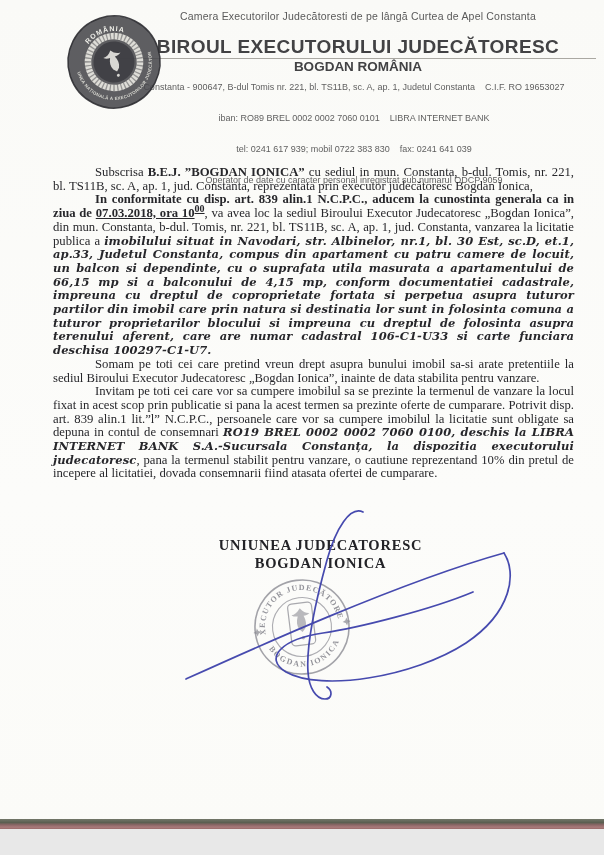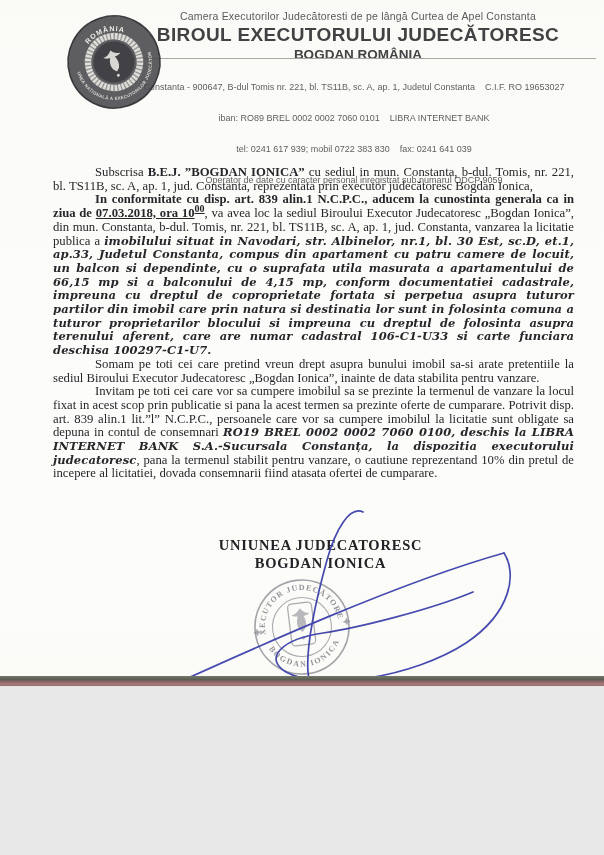--- a/index.html
+++ b/index.html
@@ -1,27 +1,27 @@
 <!DOCTYPE html>
 <html><head>
 <meta charset="utf-8">
 <style>
   html,body{margin:0;padding:0;background:#e8e8e8;}
   .page{
-    position:relative;width:604px;height:686px;margin:0 auto;
+    position:relative;width:604px;height:829px;margin:0 auto;
     background:linear-gradient(180deg,#fafaf7 0%,#fcfcfa 60%,#fbfbf8 100%);
     overflow:hidden;color:#232327;
   }
   
   .hdr-text{
     position:absolute;left:118px;right:6px;top:10px;text-align:center;
     font-family:"Liberation Sans",sans-serif;color:#4c4c4c;
   }
   .hdr-chamber{font-size:10.5px;color:#5a5a5a;letter-spacing:.2px;}
-  .hdr-office{font-size:19px;font-weight:bold;color:#424244;letter-spacing:.4px;margin-top:2px;}
+  .hdr-office{font-size:19px;font-weight:bold;color:#424244;letter-spacing:.4px;margin-top:14px;}
   .hdr-executor{font-size:13.5px;font-weight:bold;color:#424244;margin-top:1px;}
   .hdr-rule{position:absolute;left:97px;right:8px;top:58px;height:1px;background:#aaa8a2;}
   .hdr-small-wrap{
     position:absolute;left:108px;right:4px;top:61px;text-align:center;
     font-family:"Liberation Sans",sans-serif;font-size:9px;line-height:10.4px;
     color:#5f5f5f;white-space:pre-wrap;
   }
   
   .title-wrap{position:absolute;top:130px;left:52px;width:523px;text-align:center;}
   .doc-title{

